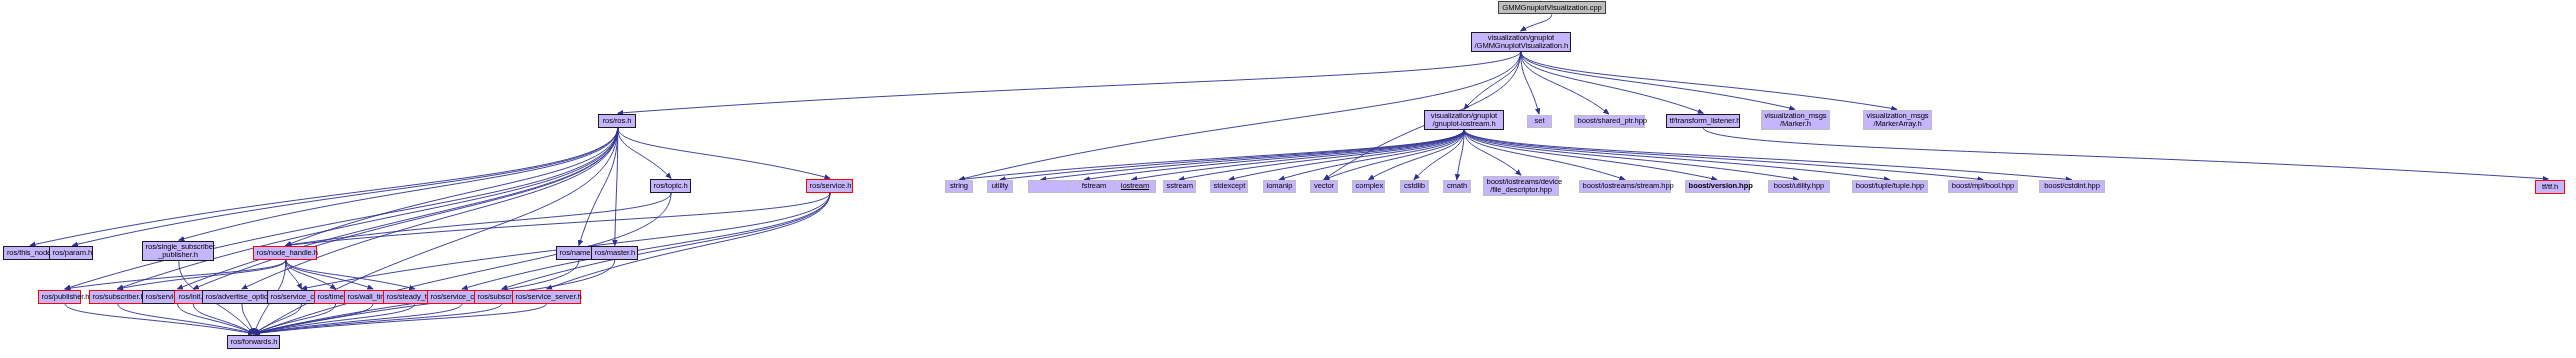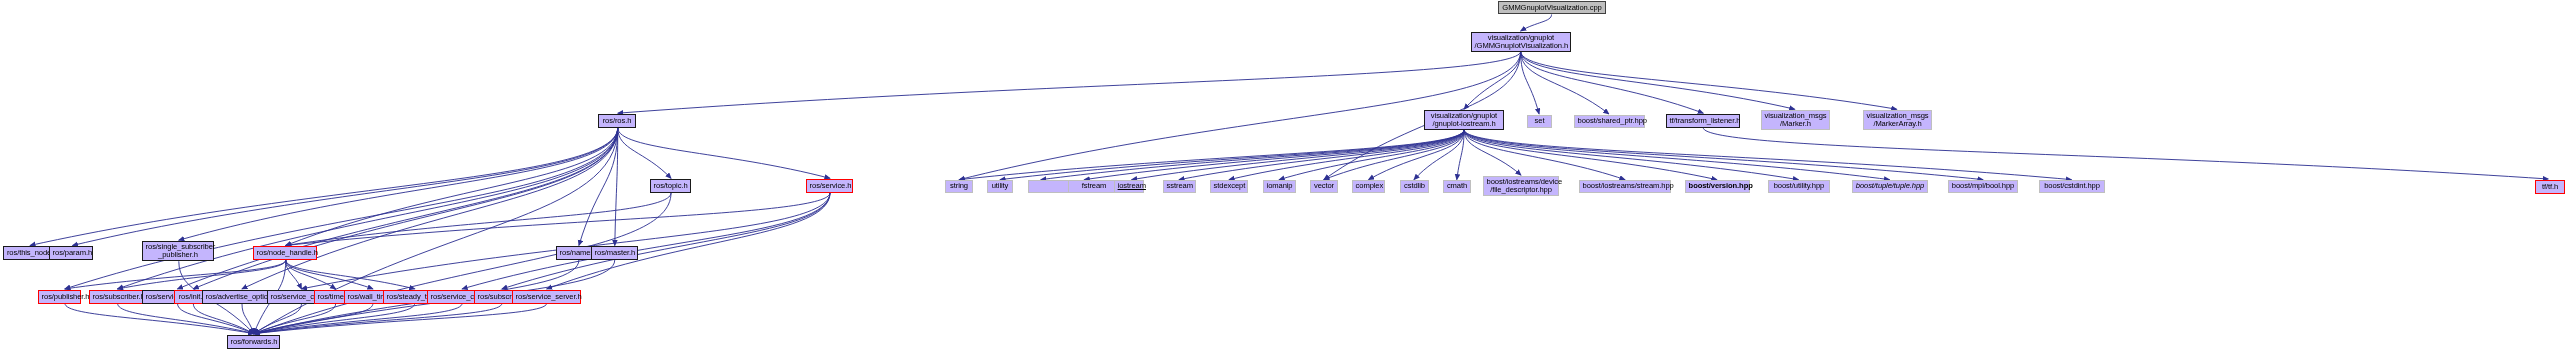--- a/index.html
+++ b/index.html
@@ -144,34 +144,34 @@
 /Marker.h</span></div>
       <div class="node grey-border" style="left: 1863px; top: 110px; width: 69px; height: 20px;"><span class="lbl">visualization_msgs
 /MarkerArray.h</span></div>
       <div class="node black" style="left: 598px; top: 114px; width: 38px; height: 14px;"><span class="lbl">ros/ros.h</span></div>
       <div class="node black" style="left: 650px; top: 179px; width: 41px; height: 14px;"><span class="lbl">ros/topic.h</span></div>
       <div class="node red" style="left: 806px; top: 179px; width: 47px; height: 14px;"><span class="lbl">ros/service.h</span></div>
       <div class="node grey-border" style="left: 945px; top: 180px; width: 28px; height: 12.5px;"><span class="lbl">string</span></div>
       <div class="node grey-border" style="left: 987px; top: 180px; width: 26px; height: 12.5px;"><span class="lbl">utility</span></div>
       <div class="node grey-border" style="left: 1028px; top: 180px; width: 26px; height: 12.5px; padding-left: 47px;"><span class="lbl">cstdio</span></div>
       <div class="node grey-border" style="left: 1068px; top: 180px; width: 52px; height: 12.5px;"><span class="lbl">fstream</span></div>
-      <div class="node grey-border" style="left: 1114px; top: 180px; width: 30px; height: 12.5px; text-decoration: underline;"><span class="lbl">iostream</span></div>
+      <div class="node grey-border" style="left: 1114px; top: 180px; width: 42px; height: 12.5px; text-decoration: underline;"><span class="lbl">iostream</span></div>
       <div class="node grey-border" style="left: 1163px; top: 180px; width: 33px; height: 12.5px;"><span class="lbl">sstream</span></div>
       <div class="node grey-border" style="left: 1210px; top: 180px; width: 38px; height: 12.5px;"><span class="lbl">stdexcept</span></div>
       <div class="node grey-border" style="left: 1263px; top: 180px; width: 33px; height: 12.5px;"><span class="lbl">iomanip</span></div>
       <div class="node grey-border" style="left: 1310px; top: 180px; width: 28px; height: 12.5px;"><span class="lbl">vector</span></div>
       <div class="node grey-border" style="left: 1352px; top: 180px; width: 33px; height: 12.5px;"><span class="lbl">complex</span></div>
       <div class="node grey-border" style="left: 1400px; top: 180px; width: 29px; height: 12.5px;"><span class="lbl">cstdlib</span></div>
       <div class="node grey-border" style="left: 1443px; top: 180px; width: 28px; height: 12.5px;"><span class="lbl">cmath</span></div>
       <div class="node grey-border" style="left: 1483px; top: 176px; width: 76px; height: 20px;"><span class="lbl">boost/iostreams/device
 /file_descriptor.hpp</span></div>
       <div class="node grey-border" style="left: 1579px; top: 180px; width: 92px; height: 12.5px;"><span class="lbl">boost/iostreams/stream.hpp</span></div>
       <div class="node grey-border" style="left: 1685px; top: 180px; width: 65px; height: 12.5px; font-weight: bold;"><span class="lbl">boost/version.hpp</span></div>
       <div class="node grey-border" style="left: 1768px; top: 180px; width: 62px; height: 12.5px;"><span class="lbl">boost/utility.hpp</span></div>
-      <div class="node grey-border" style="left: 1852px; top: 180px; width: 76px; height: 12.5px; font-style: italic;"><span class="lbl">boost/tuple/tuple.hpp</span></div>
+      <div class="node grey-border" style="left: 1852px; top: 180px; width: 76px; height: 12.5px;"><span class="lbl">boost/tuple/tuple.hpp</span></div>
       <div class="node grey-border" style="left: 1948px; top: 180px; width: 70px; height: 12.5px;"><span class="lbl">boost/mpl/bool.hpp</span></div>
       <div class="node grey-border" style="left: 2039px; top: 180px; width: 66px; height: 12.5px; justify-content: flex-end;"><span class="lbl">boost/cstdint.hpp</span></div>
       <div class="node red" style="left: 2535px; top: 180px; width: 30px; height: 14px;"><span class="lbl">tf/tf.h</span></div>
       <div class="node black" style="left: 3.3px; top: 246px; width: 51px; height: 14px;"><span class="lbl">ros/this_node.h</span></div>
       <div class="node black" style="left: 49px; top: 246px; width: 44px; height: 14px;"><span class="lbl">ros/param.h</span></div>
       <div class="node black" style="left: 142px; top: 241px; width: 72px; height: 20.4px;"><span class="lbl">ros/single_subscriber
 _publisher.h</span></div>
       <div class="node red" style="left: 253px; top: 246px; width: 64px; height: 14px;"><span class="lbl">ros/node_handle.h</span></div>
       <div class="node black" style="left: 556px; top: 246px; width: 45px; height: 14px;"><span class="lbl">ros/names.h</span></div>
       <div class="node black" style="left: 591px; top: 246px; width: 47px; height: 14px;"><span class="lbl">ros/master.h</span></div>

